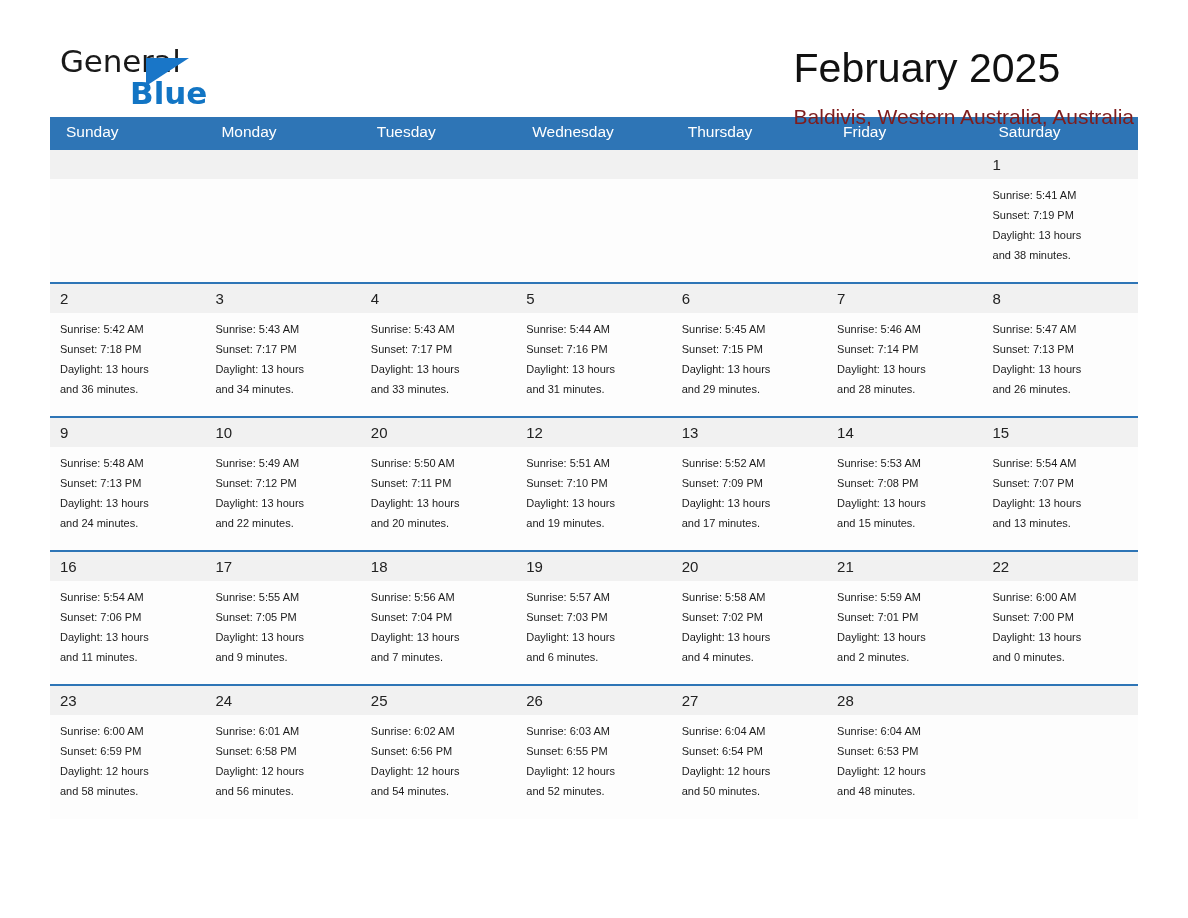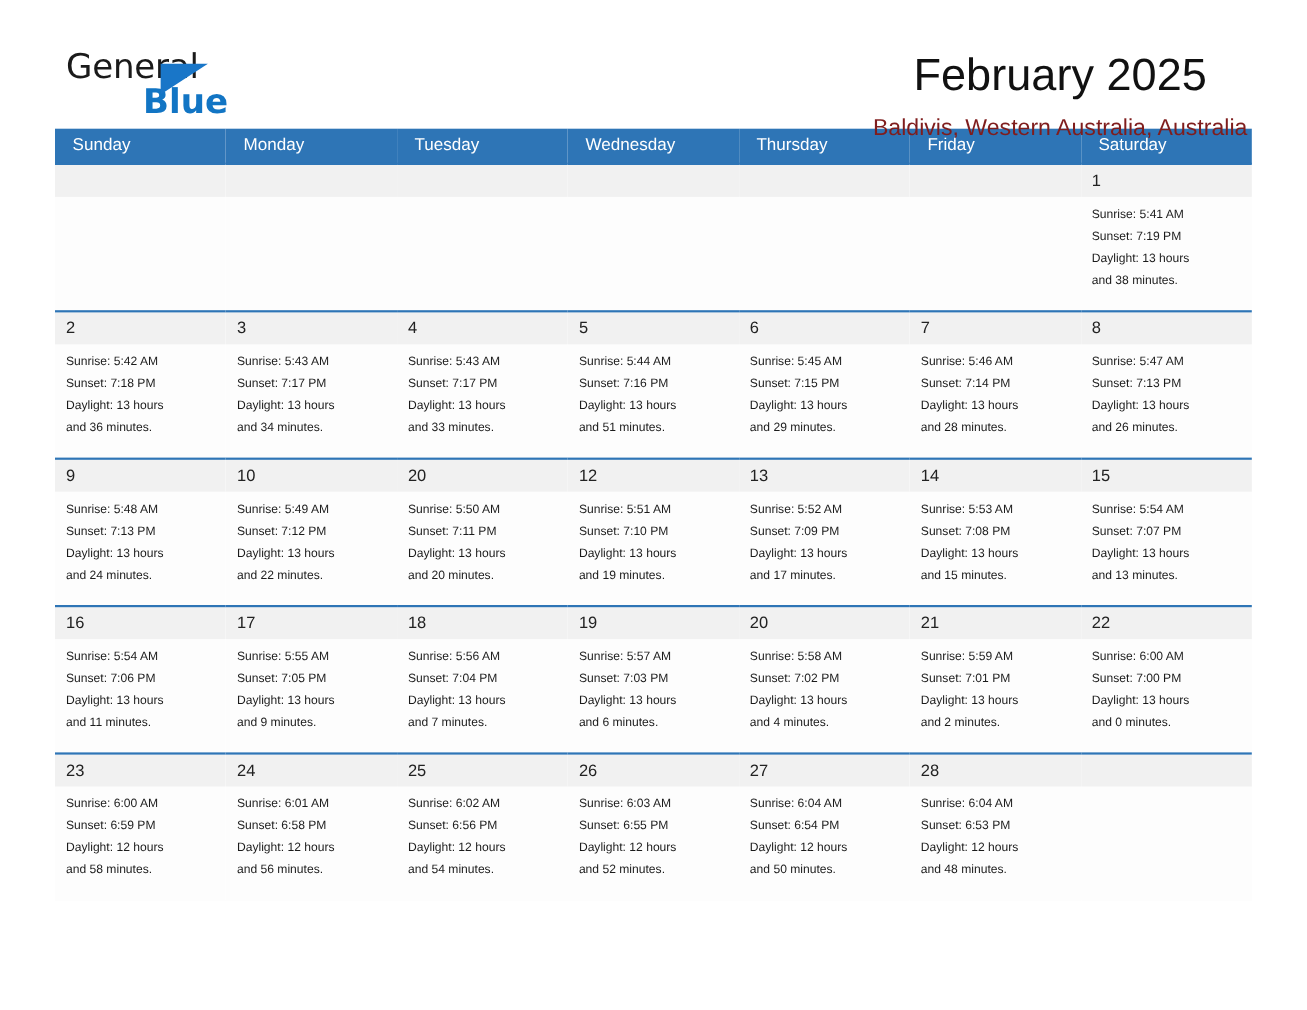--- a/index.html
+++ b/index.html
@@ -61,21 +61,21 @@
     color: #1275c4;
     line-height: 34px;
     display: block;
     padding-left: 70px;
     margin-top: -2px;
     font-family: "DejaVu Sans", sans-serif;
     font-weight: 700;
   }
 
   .title-block {
-    text-align: center;
+    text-align: left;
     padding-right: 4px;
   }
   .cal-title {
     font-size: 41px;
     font-weight: 400;
     color: #111111;
     line-height: 48px;
     margin: 0;
     white-space: nowrap;
   }
@@ -233,21 +233,21 @@
               <div>Daylight: 13 hours</div>
               <div>and 33 minutes.</div>
             </div>
           </td>
           <td>
             <div class="daynum">5</div>
             <div class="details">
               <div>Sunrise: 5:44 AM</div>
               <div>Sunset: 7:16 PM</div>
               <div>Daylight: 13 hours</div>
-              <div>and 51 minutes.</div>
+              <div>and 31 minutes.</div>
             </div>
           </td>
           <td>
             <div class="daynum">6</div>
             <div class="details">
               <div>Sunrise: 5:45 AM</div>
               <div>Sunset: 7:15 PM</div>
               <div>Daylight: 13 hours</div>
               <div>and 29 minutes.</div>
             </div>

